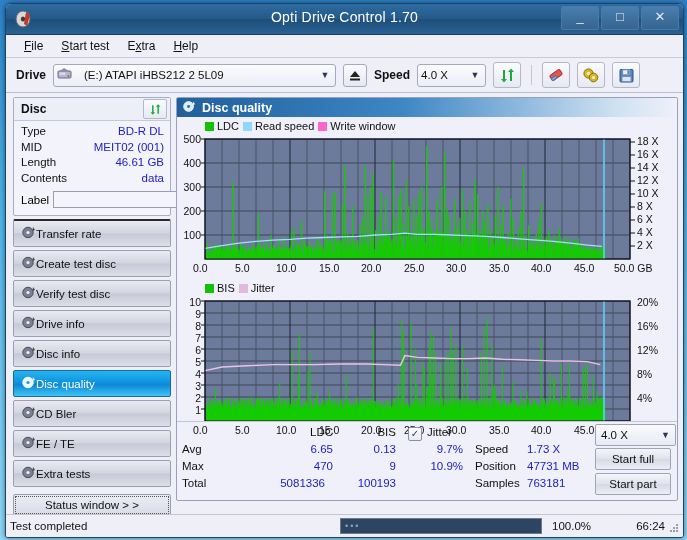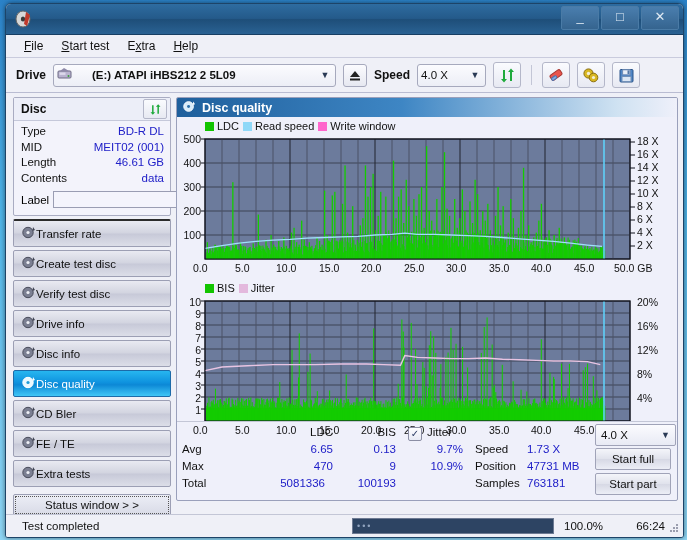--- a/index.html
+++ b/index.html
@@ -55,21 +55,21 @@
   .combo{
     height:21px;border:1px solid #a6a9bd;border-radius:3px;
     background:linear-gradient(180deg,#fbfbfe 0%,#eceef6 100%);
     display:flex;align-items:center;font-size:11.5px;color:#111;
     padding:0 2px 0 3px;position:relative;cursor:default;
   }
   .combo .arrow{
     margin-left:auto;width:16px;text-align:center;color:#2a3a55;font-size:9px;
   }
   .drive-combo{width:276px;}
-  .drive-combo .dtxt{margin-left:20px;font-weight:bold;}
+  .drive-combo .dtxt{margin-left:12px;}
   .speed-combo{width:62px;}
   .iconbtn{
     width:26px;height:24px;border:1px solid #b4b7c9;border-radius:3px;
     background:linear-gradient(180deg,#fafbfe 0%,#e7e9f2 100%);
     display:flex;align-items:center;justify-content:center;cursor:default;
   }
   .eject{
     width:22px;height:21px;border:1px solid #a6a9bd;border-radius:3px;
     background:linear-gradient(180deg,#fbfbfe 0%,#e6e8f1 100%);
     display:flex;align-items:center;justify-content:center;cursor:default;
@@ -172,21 +172,21 @@
     display:flex;align-items:center;padding-left:5px;font-size:11.5px;color:#111;
     cursor:default;
   }
   .scombo .arrow{margin-left:auto;margin-right:5px;font-size:9px;color:#2a3a55;}
   
   .statusbar{
     position:absolute;left:0;right:0;bottom:0;height:22px;
     background:#eff0f7;border-top:1px solid #c3c6d6;
     display:flex;align-items:center;font-size:11.5px;color:#111;
   }
-  .sb-text{padding-left:16px;width:330px;}
+  .sb-text{padding-left:4px;width:330px;}
   .sb-prog{
     width:200px;height:14px;border:1px solid #6d7a92;position:relative;overflow:hidden;
     background:#2d4463;
   }
   .sb-prog .fill{position:absolute;left:0;top:0;bottom:0;background:#2d4463;}
   .sb-prog .dots{position:absolute;left:4px;top:4px;font-size:9px;color:#8fa2bd;letter-spacing:2px;line-height:6px;}
   .sb-pct{width:72px;text-align:left;padding-left:10px;}
   .sb-time{margin-left:auto;padding-right:18px;}
   .grip{position:absolute;right:3px;bottom:3px;width:12px;height:12px;}
 </style>
@@ -196,20 +196,21 @@
 <div class="window">
 
   <div class="titlebar">
     <span class="app-icon">
       <svg width="20" height="20" viewBox="0 0 20 20">
         <ellipse cx="9" cy="10" rx="7" ry="8" fill="#d8d8d8" stroke="#666" stroke-width="1"></ellipse>
         <ellipse cx="9" cy="10" rx="2.2" ry="2.6" fill="#3a3a3a"></ellipse>
         <path d="M12 3 L16 6 L13 17 L10 15 Z" fill="#c0392b"></path>
       </svg>
     </span>
+    <div class="title-text">Opti Drive Control 1.70</div>
     <div class="win-btns">
       <div class="wbtn">
           <span>_</span>
         </div>
       <div class="wbtn">
           <span>□</span>
         </div>
       <div class="wbtn close">
           <span>✕</span>
         </div>

